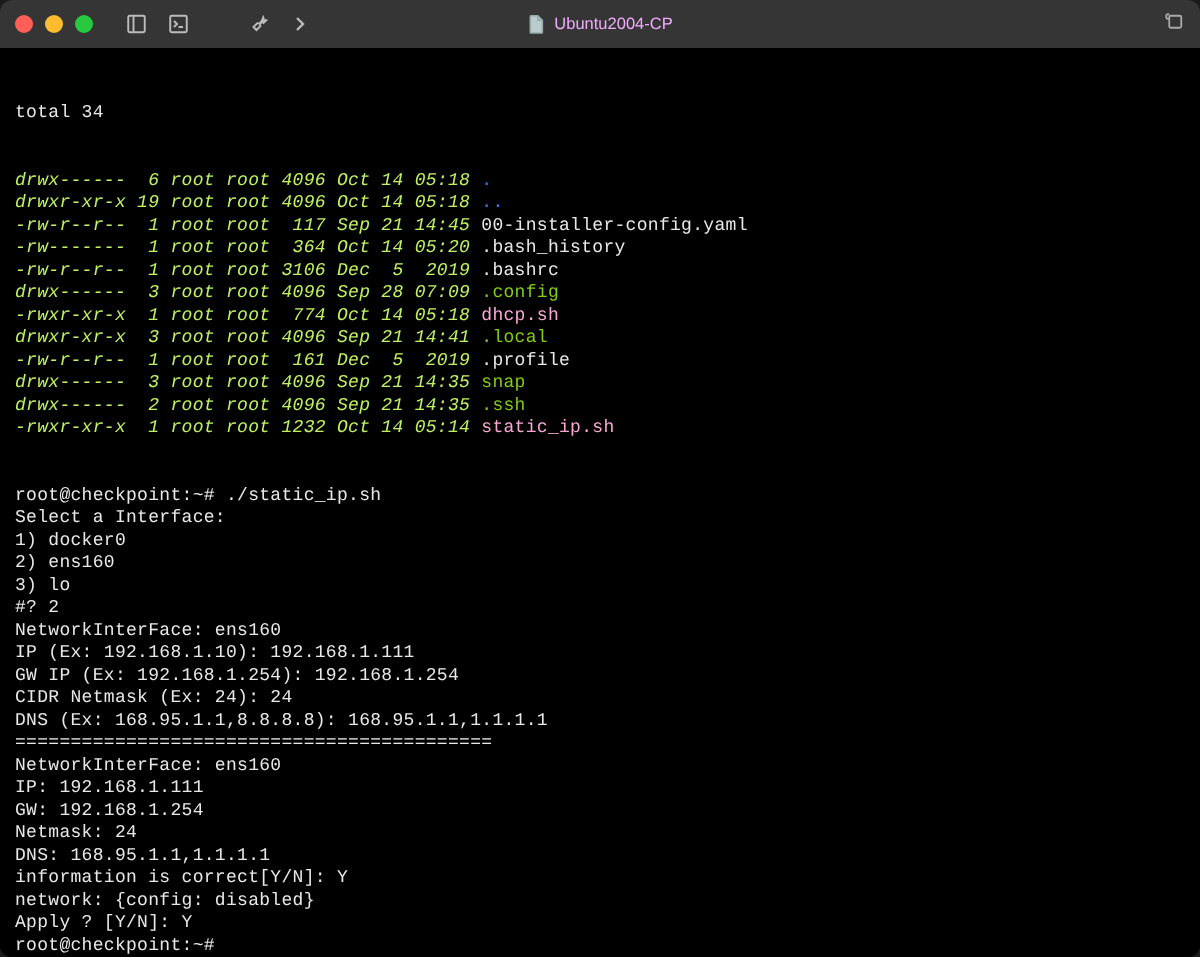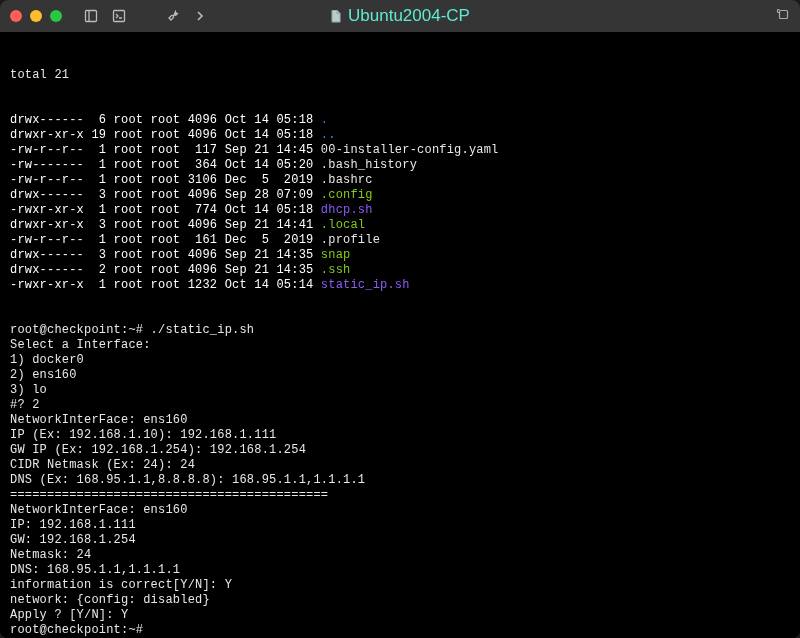--- a/index.html
+++ b/index.html
@@ -47,22 +47,22 @@
       gap: 14px;
       margin-left: 22px;
       color: #bbb;
       align-items: center;
     }
     .toolbar-icon { display: inline-flex; }
     .title {
       position: absolute;
       left: 50%;
       transform: translateX(-50%);
-      color: #5eead4;
-      font-size: 17px;
+      color: #f0abfc;
+      font-size: 11px;
       display: flex;
       align-items: center;
       gap: 6px;
       font-family: -apple-system, BlinkMacSystemFont, "Segoe UI", sans-serif;
     }
     .title-docicon { display: inline-flex; color: #9aa; }
     .right-icons {
       margin-left: auto;
       color: #aaa;
     }
@@ -71,24 +71,24 @@
       background: #000;
       padding: 6px 10px;
       font-family: Menlo, Monaco, Consolas, "Courier New", monospace;
       font-size: 12px;
       line-height: 15px;
       color: #e8e8e8;
       letter-spacing: 0.2px;
       white-space: pre;
     }
     .ls-line { display: flex; }
-    .ls-raw { white-space: pre; color: #ffffff; }
+    .ls-raw { white-space: pre; color: #bef264; font-style: italic; }
     .c-blue { color: #3b78ff; }
     .c-cyan { color: #84cc16; }
-    .c-green { color: #8b5cf6; }
+    .c-green { color: #f9a8d4; }
   </style>
 </head>
 <body>
 
 <div class="window">
   <div class="titlebar">
     <div class="traffic-lights">
       <div class="traffic-light tl-close"></div>
       <div class="traffic-light tl-min"></div>
       <div class="traffic-light tl-max"></div>
@@ -130,18 +130,18 @@
       <span>
         <svg width="14" height="14" viewBox="0 0 14 14" fill="none" stroke="currentColor" stroke-width="1.2">
             <rect x="3.5" y="3.5" width="8" height="8" rx="1"></rect>
             <path d="M3.5 5.5h-1a1 1 0 0 1-1-1v-1a1 1 0 0 1 1-1h1"></path>
           </svg>
       </span>
     </div>
   </div>
 
   <div class="terminal">
-    <div>total 21</div>
+    <div>total 34</div>
     <div id="ls-container"><div class="ls-line"><span class="ls-raw">drwx------  6 root root 4096 Oct 14 05:18 </span><span class="c-blue">.</span></div><div class="ls-line"><span class="ls-raw">drwxr-xr-x 19 root root 4096 Oct 14 05:18 </span><span class="c-blue">..</span></div><div class="ls-line"><span class="ls-raw">-rw-r--r--  1 root root  117 Sep 21 14:45 </span><span>00-installer-config.yaml</span></div><div class="ls-line"><span class="ls-raw">-rw-------  1 root root  364 Oct 14 05:20 </span><span>.bash_history</span></div><div class="ls-line"><span class="ls-raw">-rw-r--r--  1 root root 3106 Dec  5  2019 </span><span>.bashrc</span></div><div class="ls-line"><span class="ls-raw">drwx------  3 root root 4096 Sep 28 07:09 </span><span class="c-cyan">.config</span></div><div class="ls-line"><span class="ls-raw">-rwxr-xr-x  1 root root  774 Oct 14 05:18 </span><span class="c-green">dhcp.sh</span></div><div class="ls-line"><span class="ls-raw">drwxr-xr-x  3 root root 4096 Sep 21 14:41 </span><span class="c-cyan">.local</span></div><div class="ls-line"><span class="ls-raw">-rw-r--r--  1 root root  161 Dec  5  2019 </span><span>.profile</span></div><div class="ls-line"><span class="ls-raw">drwx------  3 root root 4096 Sep 21 14:35 </span><span class="c-cyan">snap</span></div><div class="ls-line"><span class="ls-raw">drwx------  2 root root 4096 Sep 21 14:35 </span><span class="c-cyan">.ssh</span></div><div class="ls-line"><span class="ls-raw">-rwxr-xr-x  1 root root 1232 Oct 14 05:14 </span><span class="c-green">static_ip.sh</span></div></div>
     <div id="lines-container"><div>root@checkpoint:~# ./static_ip.sh</div><div>Select a Interface:</div><div>1) docker0</div><div>2) ens160</div><div>3) lo</div><div>#? 2</div><div>NetworkInterFace: ens160</div><div>IP (Ex: 192.168.1.10): 192.168.1.111</div><div>GW IP (Ex: 192.168.1.254): 192.168.1.254</div><div>CIDR Netmask (Ex: 24): 24</div><div>DNS (Ex: 168.95.1.1,8.8.8.8): 168.95.1.1,1.1.1.1</div><div>===========================================</div><div>NetworkInterFace: ens160</div><div>IP: 192.168.1.111</div><div>GW: 192.168.1.254</div><div>Netmask: 24</div><div>DNS: 168.95.1.1,1.1.1.1</div><div>information is correct[Y/N]: Y</div><div>network: {config: disabled}</div><div>Apply ? [Y/N]: Y</div><div>root@checkpoint:~#</div></div>
     
   </div>
 </div>
 
 </body></html>

